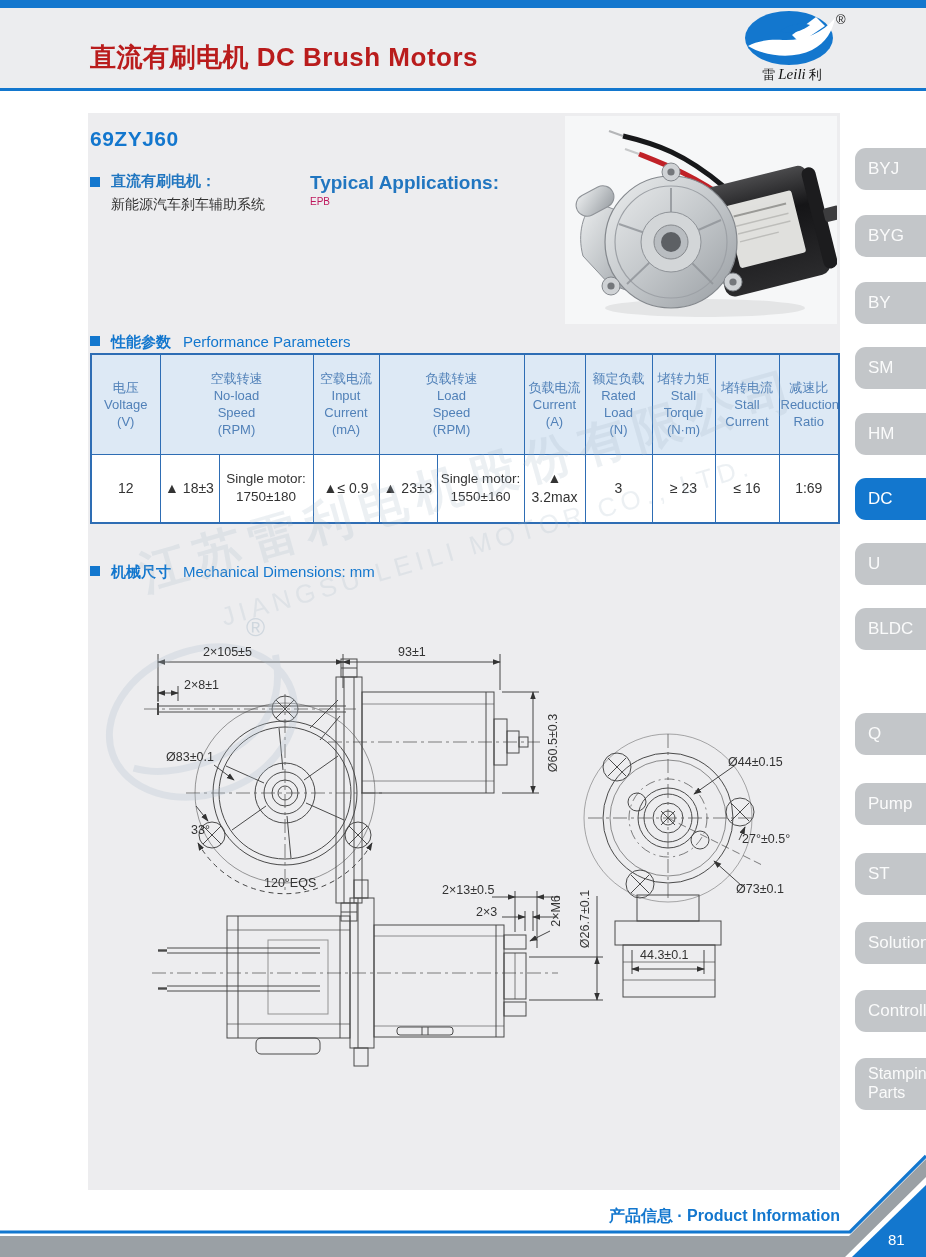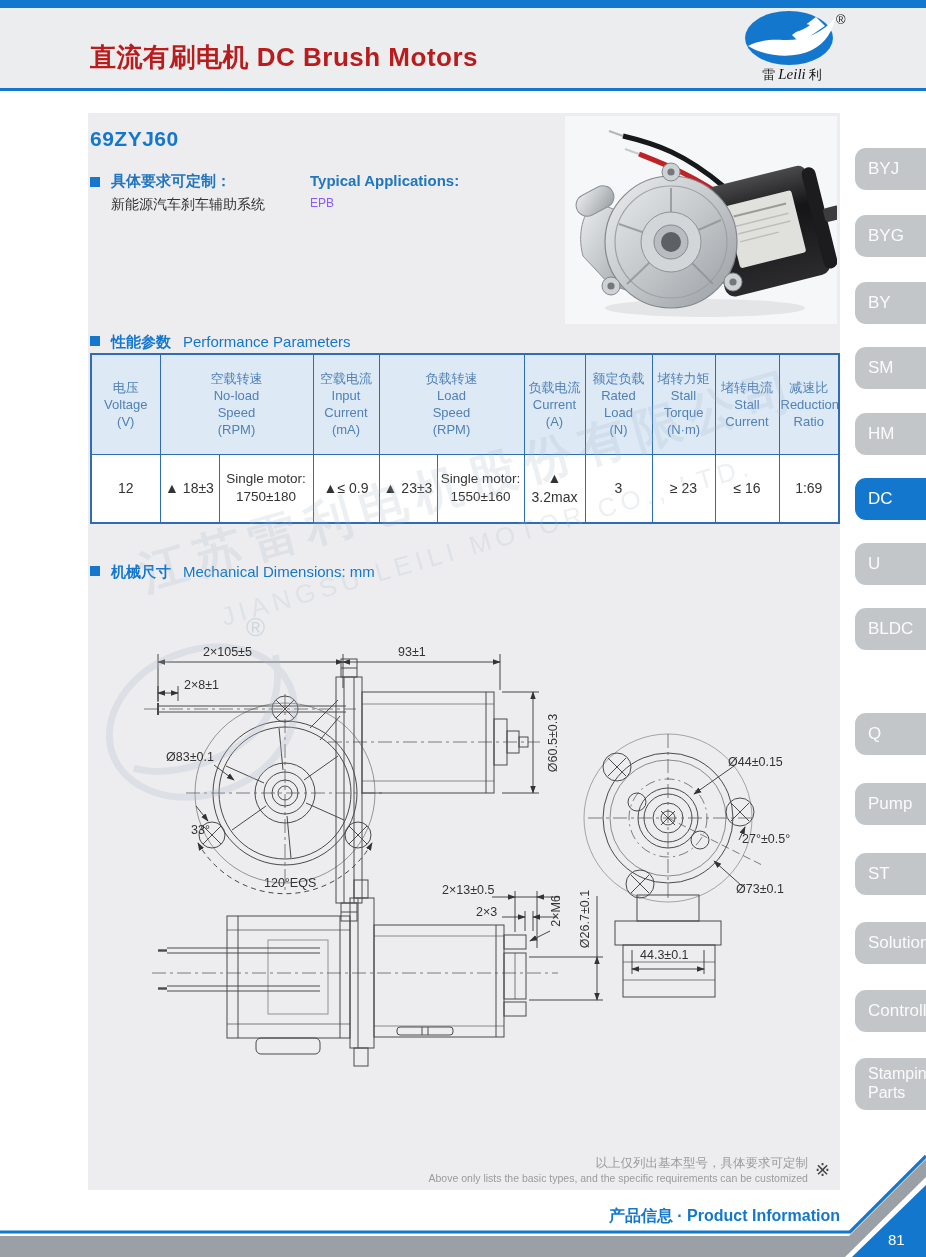--- a/index.html
+++ b/index.html
@@ -17,22 +17,22 @@
   .logo-brand{position:absolute;left:0;top:56px;width:100px;text-align:center;color:#151515;font-size:13px;white-space:nowrap}
   .logo-brand .script{font-family:"Liberation Serif","DejaVu Serif",serif;font-style:italic;font-size:15px;padding:8px 3px}
 
   
   .panel{position:absolute;left:88px;top:113px;width:752px;height:1077px;background:#ededef}
   .model{position:absolute;left:2px;top:14px;font-size:21px;font-weight:600;color:#1377ce;letter-spacing:.5px}
   .bullet{display:inline-block;width:10px;height:10px;background:#1377ce;vertical-align:1px}
   .apps-bullet{position:absolute;left:2px;top:64px}
   .apps-zh{position:absolute;left:23px;top:59px;font-size:15px;font-weight:bold;color:#2176c0}
   .apps-zh-val{position:absolute;left:23px;top:83px;font-size:14px;color:#333}
-  .apps-en{position:absolute;left:222px;top:59px;font-size:15px;font-weight:bold;color:#2176c0}
-  .apps-en-val{position:absolute;left:222px;top:83px;font-size:12px;color:#8b5cf6}
+  .apps-en{position:absolute;left:222px;top:59px;font-size:19px;font-weight:bold;color:#2176c0}
+  .apps-en-val{position:absolute;left:222px;top:83px;font-size:10px;color:#be185d}
   .photo{position:absolute;left:477px;top:3px;width:272px;height:208px}
 
   .sec-head{position:absolute;left:2px;font-size:15px;color:#1377ce}
   .sec-head .zh{font-weight:bold;margin:0 12px 0 11px}
   .perf-head-row{top:220px}
   .mech-head-row{top:450px}
 
   
   .perf{position:absolute;left:2px;top:240px;width:748px;border-collapse:collapse;background:#fff;border:2px solid #2e6db4;table-layout:fixed;z-index:2}
   .perf th,.perf td{border:1.5px solid #2e6db4;text-align:center;vertical-align:middle;padding:1px;overflow:hidden}
@@ -91,21 +91,21 @@
     </svg>
     <span class="abs" style="left:94px;top:2px;font-size:13px;color:#222">®</span>
     <div class="logo-brand"><span>雷</span><span class="script">Leili</span><span>利</span></div>
   </div>
 
   <div class="panel">
 
     <div class="model">69ZYJ60</div>
 
     <span class="bullet apps-bullet"></span>
-    <div class="apps-zh">具体要求可定制：</div>
+    <div class="apps-zh">直流有刷电机：</div>
     <div class="apps-zh-val">新能源汽车刹车辅助系统</div>
     <div class="apps-en">Typical Applications:</div>
     <div class="apps-en-val">EPB</div>
 
     <div class="photo">
       <svg width="272" height="208" viewBox="0 0 272 208">
         <defs>
           <linearGradient id="gMetal" x1="0" y1="0" x2="1" y2="1">
             <stop offset="0" stop-color="#eceeef"></stop>
               <stop offset=".5" stop-color="#c4c8cb"></stop>
@@ -425,27 +425,20 @@
       <span class="dim" style="left:640px;top:155px">Ø44±0.15</span>
       <span class="dim" style="left:654px;top:232px">27°±0.5°</span>
       <span class="dim" style="left:648px;top:282px">Ø73±0.1</span>
       <span class="dim rot" style="left:497px;top:319px">Ø26.7±0.1</span>
       <span class="dim" style="left:552px;top:348px">44.3±0.1</span>
       <span class="dim" style="left:354px;top:283px">2×13±0.5</span>
       <span class="dim" style="left:388px;top:305px">2×3</span>
       <span class="dim rot" style="left:468px;top:311px">2×M6</span>
     </div>
 
-    <div class="note">
-      <div class="note-lines">
-        <div class="note-zh">以上仅列出基本型号，具体要求可定制</div>
-        <div class="note-en">Above only lists the basic types, and the specific requirements can be customized</div>
-      </div>
-      <span class="note-mark">※</span>
-    </div>
   </div>
 
   <div class="watermark">
     <div class="wm1">江苏雷利电机股份有限公司</div>
     <div class="wm2">JIANGSU LEILI MOTOR CO., LTD.</div>
   </div>
   <svg class="wm-logo" viewBox="0 0 220 260">
     <g fill="none" stroke="#b3c2cf" stroke-width="7" transform="rotate(-20 110 130)">
       <ellipse cx="110" cy="130" rx="95" ry="72"></ellipse>
       <path d="M30,150 C60,172 120,176 160,156 C185,143 198,118 202,92"></path>

